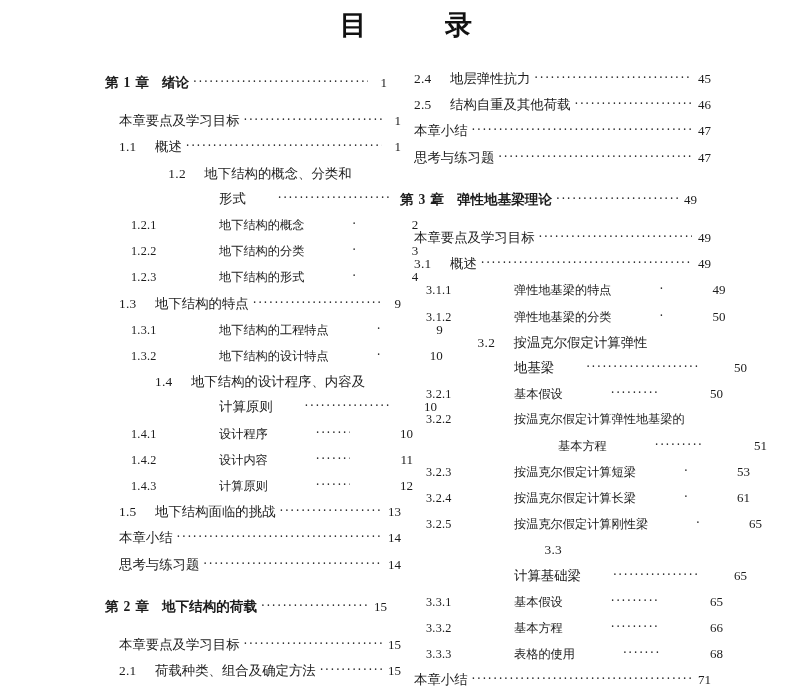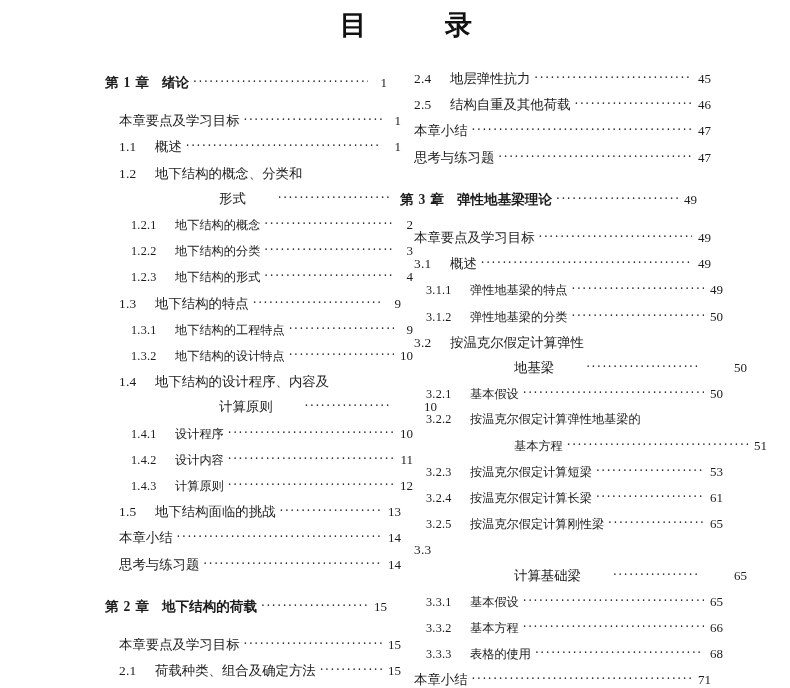--- a/index.html
+++ b/index.html
@@ -121,28 +121,30 @@
   .lv-chapter .dots {
     font-weight: normal;
   }
   .lv-chapter .pg {
     font-weight: normal;
   }
 
   .lv-1 {
     padding-left: 14px;
     font-size: 13.4px;
+    justify-content: center;
   }
   .lv-1 .num {
     display: inline-block;
     min-width: 36px;
   }
   .lv-2 {
     padding-left: 26px;
     font-size: 12.2px;
+    gap: 44px;
   }
   .lv-2 .num {
     display: inline-block;
     min-width: 44px;
   }
 
   
   .cont-1 { padding-left: 50px; gap: 28px; }
   .cont-2 { padding-left: 70px; }
 

